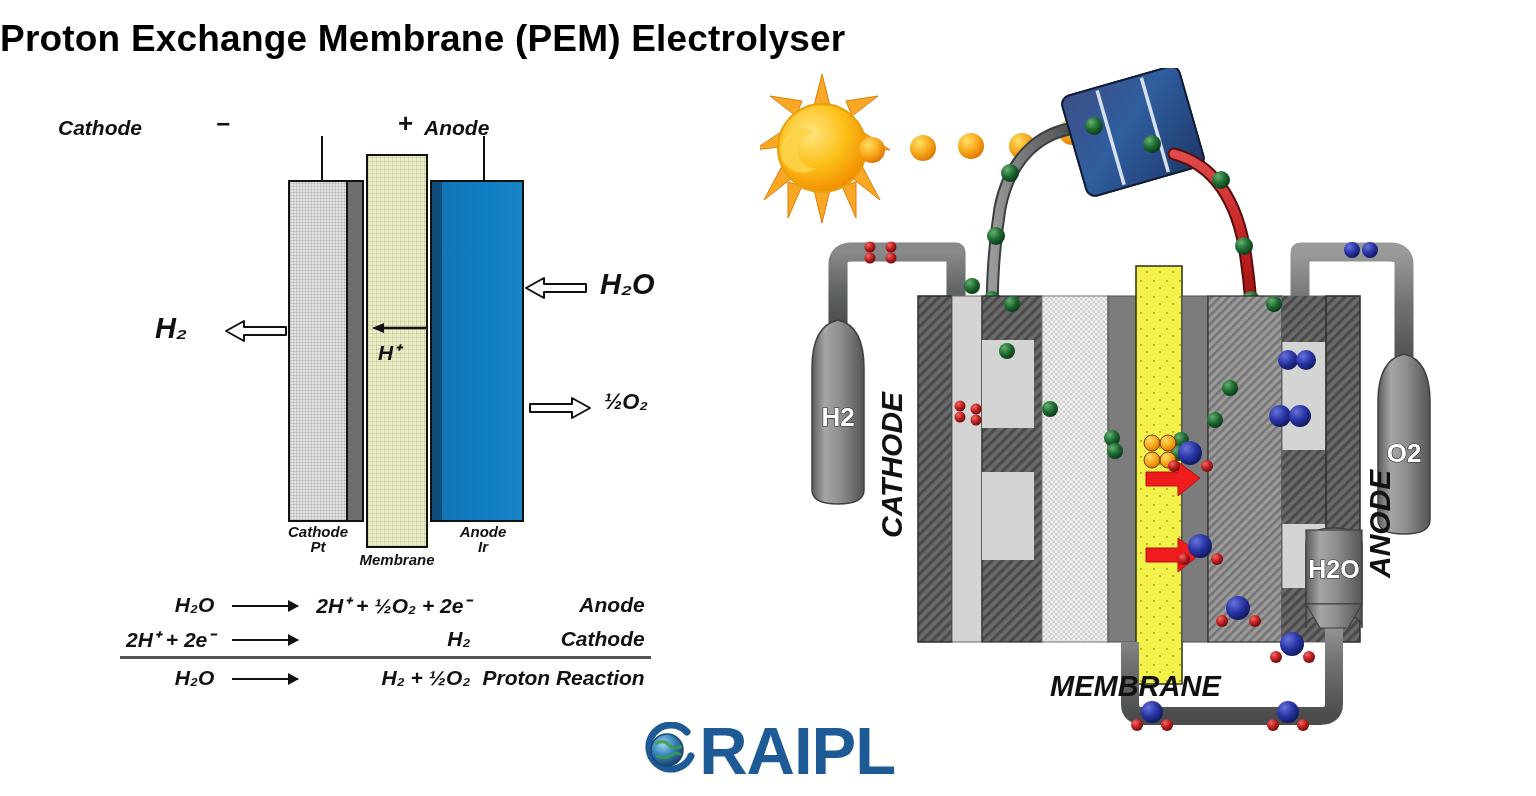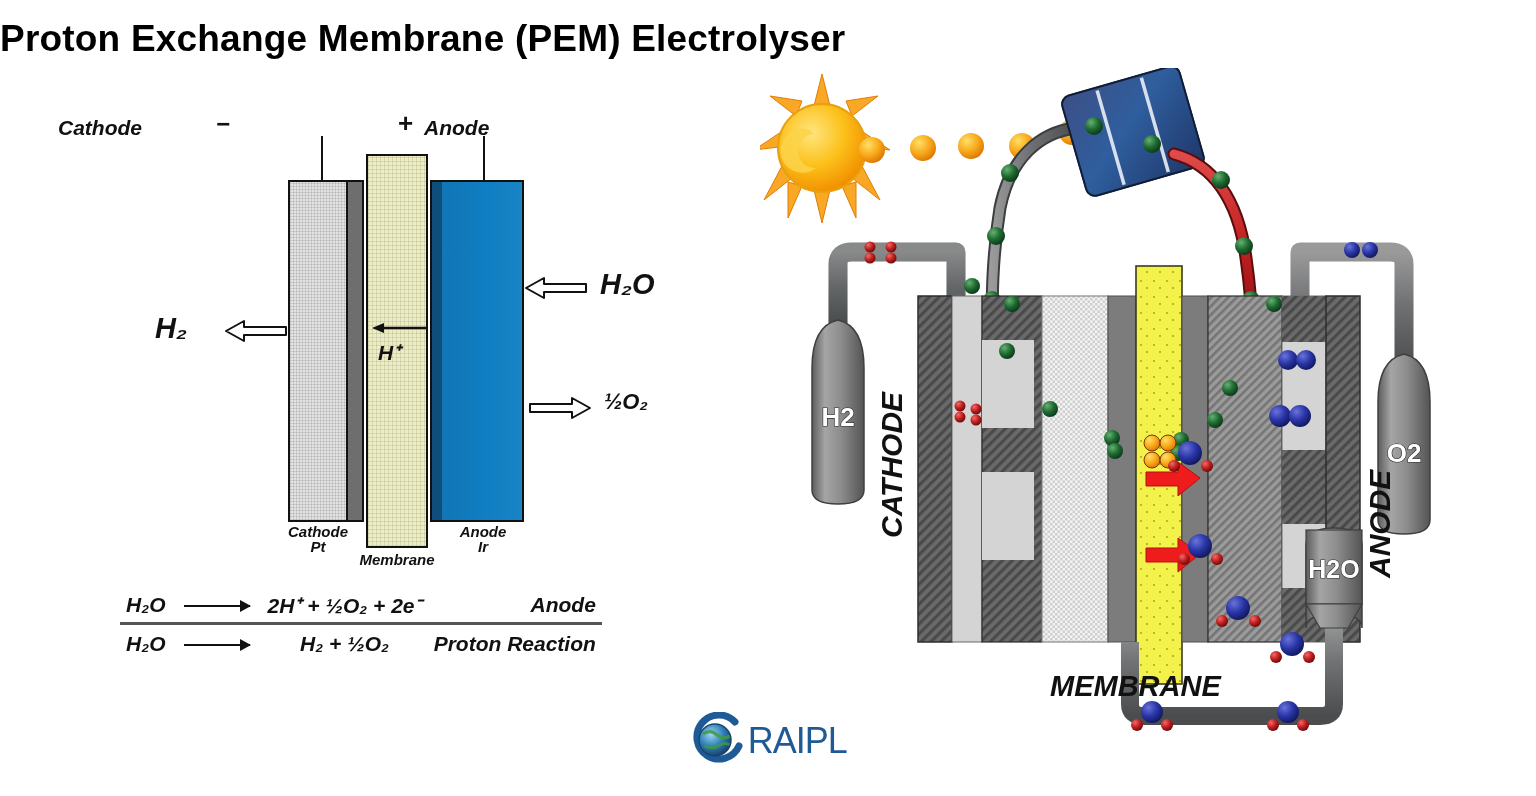--- a/index.html
+++ b/index.html
@@ -37,34 +37,34 @@
 
   
   .harrow{position:absolute;}
   
   #eqBlock{position:absolute;left:120px;top:588px;width:580px;}
   table.eq{border-collapse:collapse;font-style:italic;font-weight:bold;
            font-size:21px;color:#111;}
   table.eq td{padding:3px 6px;white-space:nowrap;vertical-align:middle;}
   td.lhs{text-align:right;}
   td.arw{text-align:center;width:78px;}
-  td.rhs{text-align:center;}
+  td.rhs{text-align:right;}
   td.side{text-align:right;padding-left:26px;}
   tr.total td{border-top:3px solid #555;padding-top:7px;}
   .arrowline{display:inline-block;width:66px;height:2px;background:#111;position:relative;vertical-align:middle;}
   .arrowline:after{content:"";position:absolute;right:-1px;top:-5px;border-left:11px solid #111;
                    border-top:6px solid transparent;border-bottom:6px solid transparent;}
 
   
   #rightPanel{position:absolute;left:760px;top:68px;width:776px;height:700px;}
 
   
   #logo{position:absolute;left:0;top:712px;width:1536px;text-align:center;}
   #logoInner{display:inline-block;position:relative;}
-  #logoText{font-size:36px;font-weight:normal;color:#1e5a96;letter-spacing:-1px;
+  #logoText{font-size:67px;font-weight:bold;color:#1e5a96;letter-spacing:-1px;
             display:inline-block;vertical-align:middle;}
 </style>
 </head>
 <body>
 
 <div id="title">Proton Exchange Membrane (PEM) Electrolyser</div>
 
 <div id="leftPanel">
 
   <div class="cellcol" id="catLayer"></div>
@@ -110,20 +110,26 @@
 </div>
 
 <div id="eqBlock">
   <table class="eq">
     <tbody id="eqBody">
         <tr>
           <td class="lhs">H₂O</td>
           <td class="arw"><span class="arrowline"></span></td>
           <td class="rhs">2H⁺ + ½O₂ + 2e⁻</td>
           <td class="side">Anode</td>
+        </tr>
+        <tr>
+          <td class="lhs">2H⁺ + 2e⁻</td>
+          <td class="arw"><span class="arrowline"></span></td>
+          <td class="rhs">H₂</td>
+          <td class="side">Cathode</td>
         </tr>
         <tr class="total">
           <td class="lhs">H₂O</td>
           <td class="arw"><span class="arrowline"></span></td>
           <td class="rhs">H₂ + ½O₂</td>
           <td class="side">Proton Reaction</td>
         </tr>
       </tbody>
   </table>
 </div>

